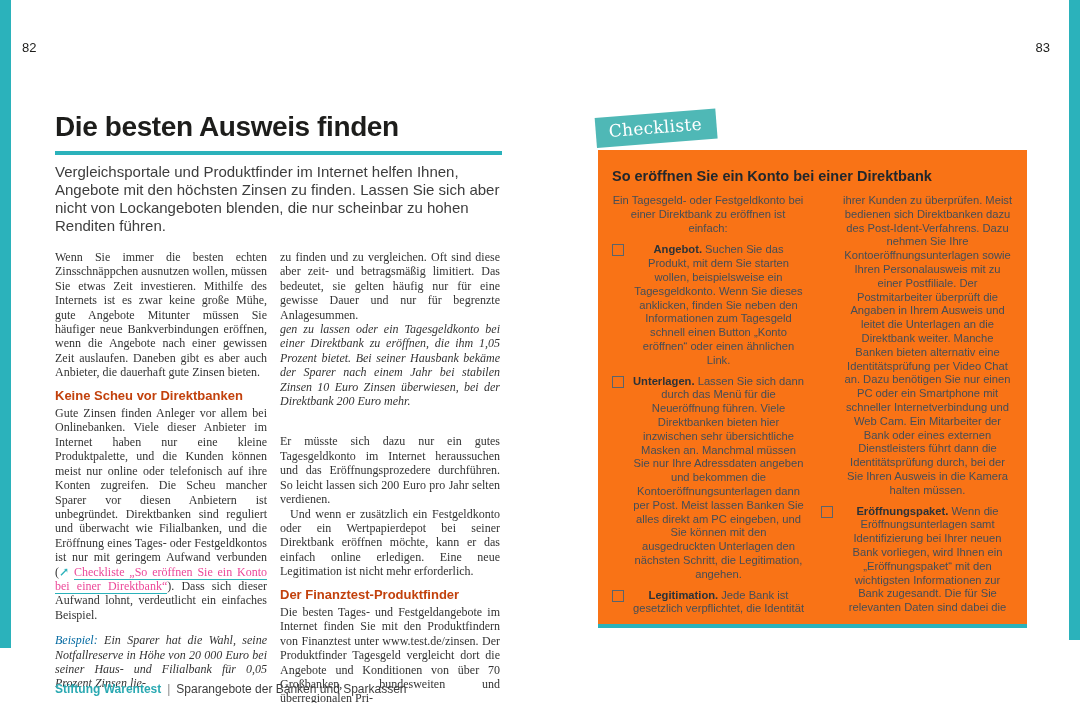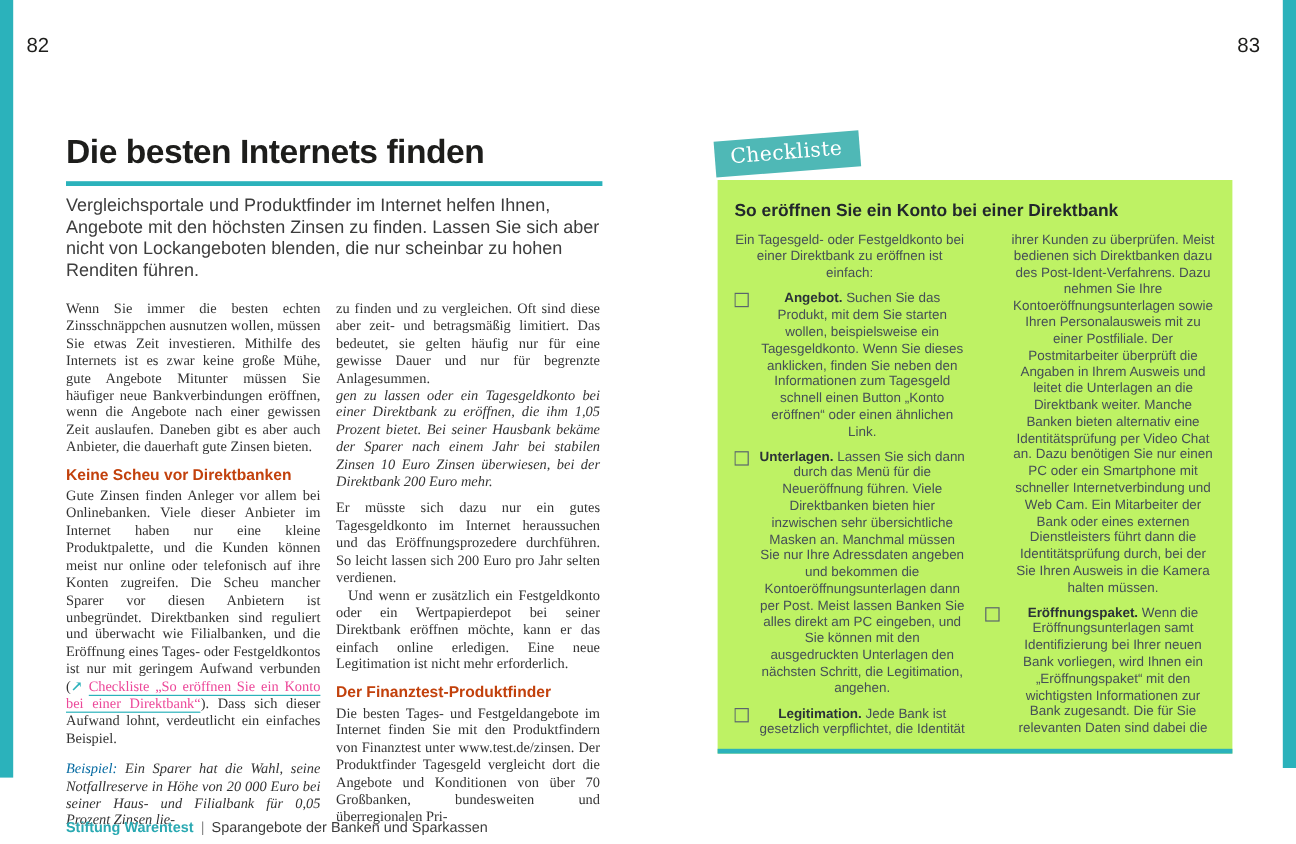--- a/index.html
+++ b/index.html
@@ -4,21 +4,21 @@
 <style>
   html,body{margin:0;padding:0;background:#ffffff;}
   .sheet{
     position:relative;width:1080px;height:703px;background:#ffffff;overflow:hidden;
     font-family:"Liberation Sans",sans-serif;
   }
   
   .edge-bar{position:absolute;width:11px;background:#2bb2bb;}
   .edge-bar.left{left:0;top:30;height:648px;}
   .edge-bar.right{right:0;top:30;height:640px;}
-  .pagenum{position:absolute;top:28px;font-size:17px;color:#1d1d1b;}
+  .pagenum{position:absolute;top:40px;font-size:13px;color:#1d1d1b;}
   .pagenum.left{left:22px;}
   .pagenum.right{right:30px;margin-left:38px;}
 
   
   .article{position:absolute;left:55px;top:111px;width:447px;}
   .article h1{
     margin:0;font-size:28px;font-weight:bold;color:#1d1d1b;letter-spacing:-0.4px;
     font-family:"Liberation Sans",sans-serif;
   }
   .title-rule{height:4px;background:#2bb2bb;margin-top:8px;}
@@ -47,21 +47,21 @@
   .footer .sep{color:#8a8a8a;margin:0 6px;}
 
   
   .badge{
     position:absolute;left:597px;top:118px;background:#4fb8b6;color:#ffffff;
     font-family:"DejaVu Serif",serif;font-size:17px;padding:4px 15px 6px 13px;
     transform:rotate(-4.5deg);transform-origin:left bottom;letter-spacing:0.3px;z-index:2;
   }
   .checklist-box{
     position:absolute;left:598px;top:150px;width:429px;height:478px;
-    background:#bef264;border-bottom:4px solid #2bb2bb;box-sizing:border-box;
+    background:#f97316;border-bottom:4px solid #2bb2bb;box-sizing:border-box;
     padding:16px 14px 8px 14px;
   }
   .checklist-box h2{
     margin:2px 0 10px 0;font-size:14.5px;font-weight:bold;color:#22272c;
   }
   .box-cols{
     column-count:2;column-gap:17px;column-fill:auto;height:424px;overflow:hidden;
     font-size:11.2px;line-height:13.8px;color:#454e57;text-align:center;
   }
   .box-intro{margin:0 0 8px 0;}
@@ -77,36 +77,36 @@
 
 <div class="sheet">
 
   <div class="edge-bar left"></div>
   <div class="edge-bar right"></div>
 
   <div class="pagenum left">82</div>
   <div class="pagenum right">83</div>
 
   <div class="article">
-    <h1>Die besten Internets finden</h1>
+    <h1>Die besten Ausweis finden</h1>
     <div class="title-rule"></div>
     <p class="intro">Vergleichsportale und Produktfinder im Internet helfen Ihnen, Angebote mit den höchsten Zinsen zu finden. Lassen Sie sich aber nicht von Lockangeboten blenden, die nur scheinbar zu hohen Renditen führen.</p>
 
     <div class="cols">
       <div class="col c1">
         <p>Wenn Sie immer die besten echten Zinsschnäppchen ausnutzen wollen, müssen Sie etwas Zeit investieren. Mithilfe des Internets ist es zwar keine große Mühe, gute Angebote Mitunter müssen Sie häufiger neue Bankverbindungen eröffnen, wenn die Angebote nach einer gewissen Zeit auslaufen. Daneben gibt es aber auch Anbieter, die dauerhaft gute Zinsen bieten.</p>
         <p class="subhead">Keine Scheu vor Direktbanken</p>
         <p><span>Gute Zinsen finden Anleger vor allem bei Onlinebanken. Viele dieser Anbieter im Internet haben nur eine kleine Produktpalette, und die Kunden können meist nur online oder telefonisch auf ihre Konten zugreifen. Die Scheu mancher Sparer vor diesen Anbietern ist unbegründet. Direktbanken sind reguliert und überwacht wie Filialbanken, und die Eröffnung eines Tages- oder Festgeldkontos ist nur mit geringem Aufwand verbunden (</span><span class="xref-arrow">↗</span> <span class="xref-link">Checkliste „So eröffnen Sie ein Konto bei einer Direktbank“</span><span>). Dass sich dieser Aufwand lohnt, verdeutlicht ein einfaches Beispiel.</span></p>
         <p class="example"><span class="ex-label">Beispiel:</span><span> Ein Sparer hat die Wahl, seine Notfallreserve in Höhe von 20 000 Euro bei seiner Haus- und Filialbank für 0,05 Prozent Zinsen lie-</span></p>
       </div>
 
       <div class="col c2">
         <p>zu finden und zu vergleichen. Oft sind diese aber zeit- und betragsmäßig limitiert. Das bedeutet, sie gelten häufig nur für eine gewisse Dauer und nur für begrenzte Anlagesummen.</p>
         <p class="example" style="margin-top:0 !important;">gen zu lassen oder ein Tagesgeldkonto bei einer Direktbank zu eröffnen, die ihm 1,05 Prozent bietet. Bei seiner Hausbank bekäme der Sparer nach einem Jahr bei stabilen Zinsen 10 Euro Zinsen überwiesen, bei der Direktbank 200 Euro mehr.</p>
-        <p style="margin-top:8px;">Er müsste sich dazu nur ein gutes Tagesgeldkonto im Internet heraussuchen und das Eröffnungsprozedere durchführen. So leicht lassen sich 200 Euro pro Jahr selten verdienen.</p>
+        <p style="margin-top:26px;">Er müsste sich dazu nur ein gutes Tagesgeldkonto im Internet heraussuchen und das Eröffnungsprozedere durchführen. So leicht lassen sich 200 Euro pro Jahr selten verdienen.</p>
         <p class="indent">Und wenn er zusätzlich ein Festgeldkonto oder ein Wertpapierdepot bei seiner Direktbank eröffnen möchte, kann er das einfach online erledigen. Eine neue Legitimation ist nicht mehr erforderlich.</p>
         <p class="subhead">Der Finanztest-Produktfinder</p>
         <p>Die besten Tages- und Festgeldangebote im Internet finden Sie mit den Produktfindern von Finanztest unter www.test.de/zinsen. Der Produktfinder Tagesgeld vergleicht dort die Angebote und Konditionen von über 70 Großbanken, bundesweiten und überregionalen Pri-</p>
       </div>
     </div>
   </div>
 
   <div class="footer"><span class="brand">Stiftung Warentest</span><span class="sep">|</span><span>Sparangebote der Banken und Sparkassen</span></div>
 
   <div class="badge">Checkliste</div>

